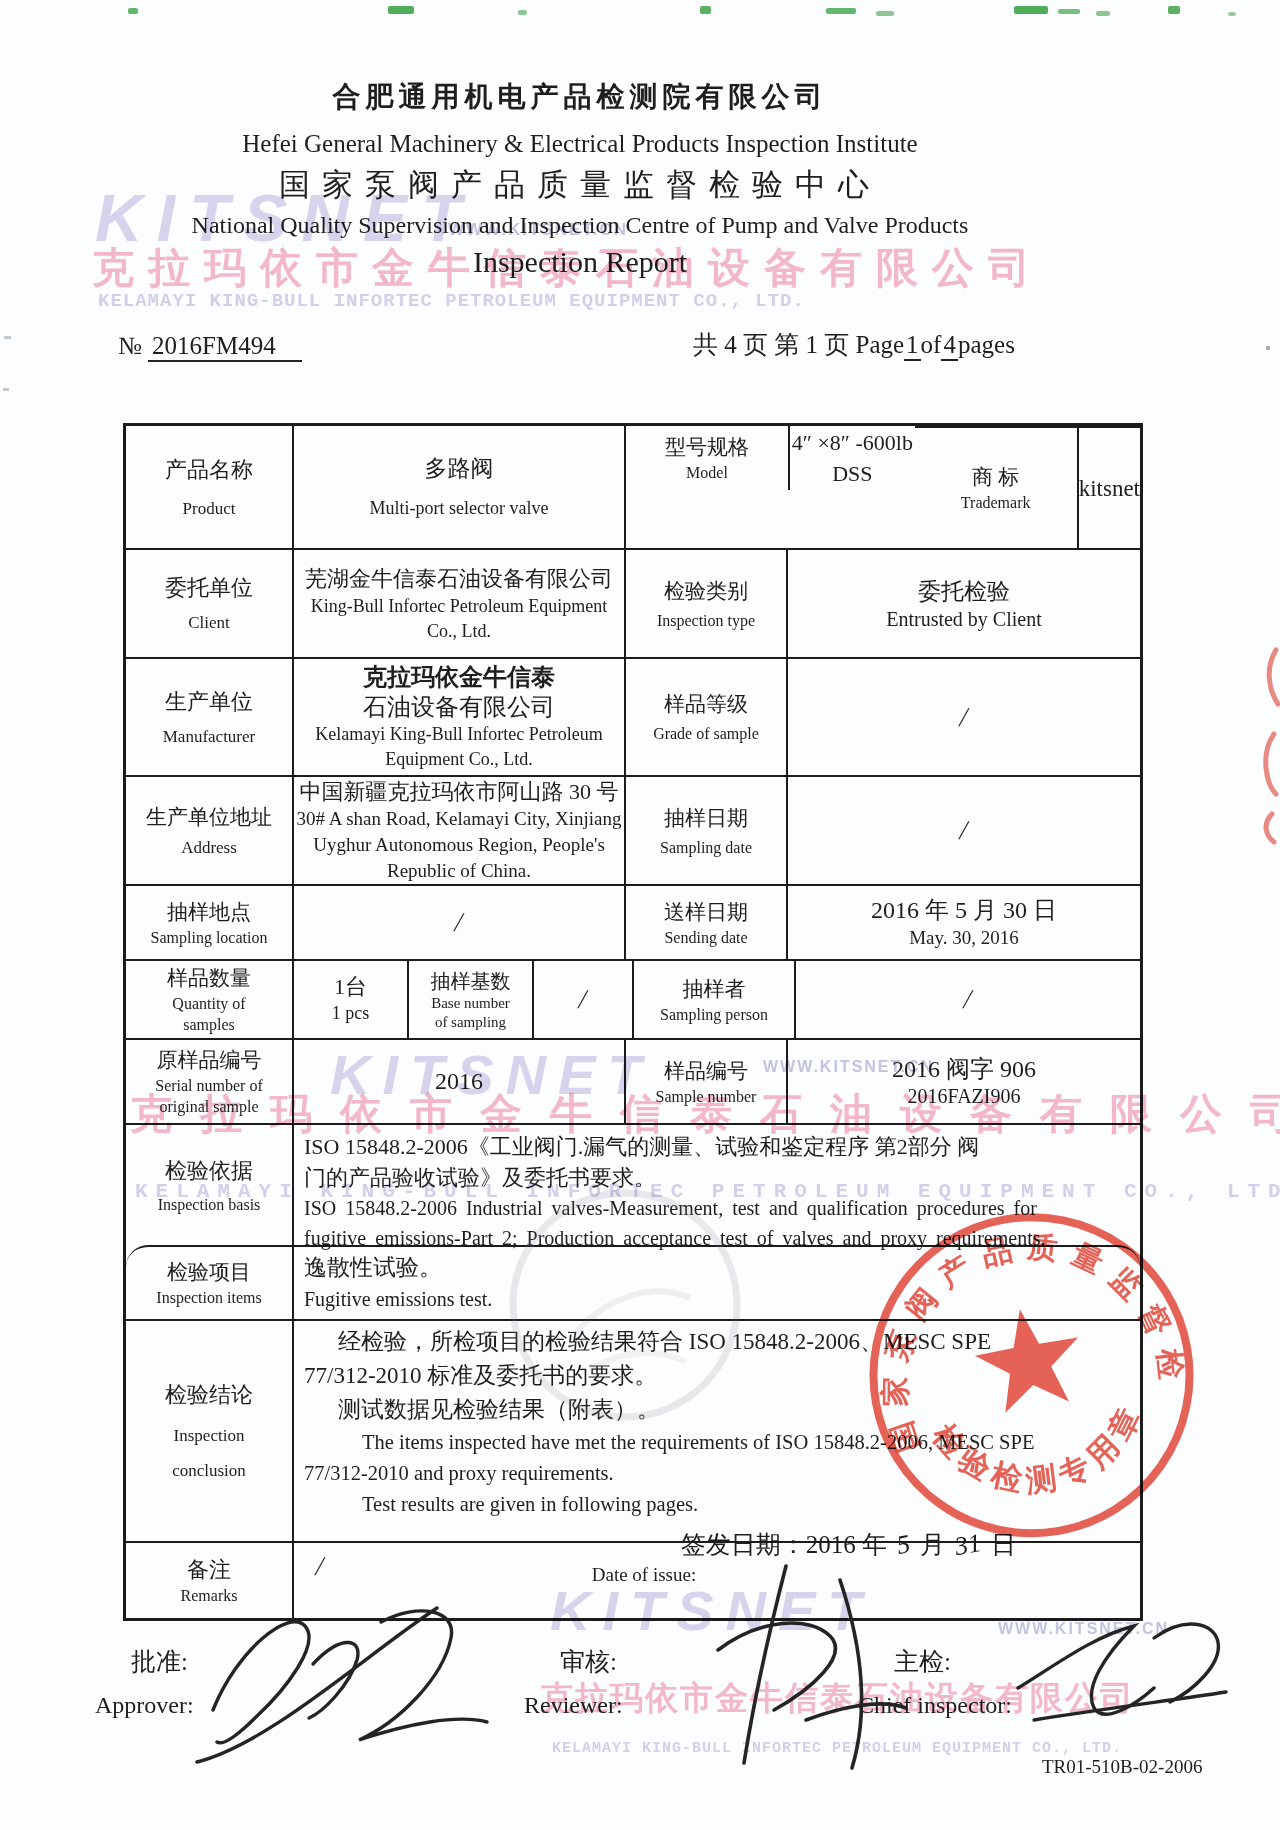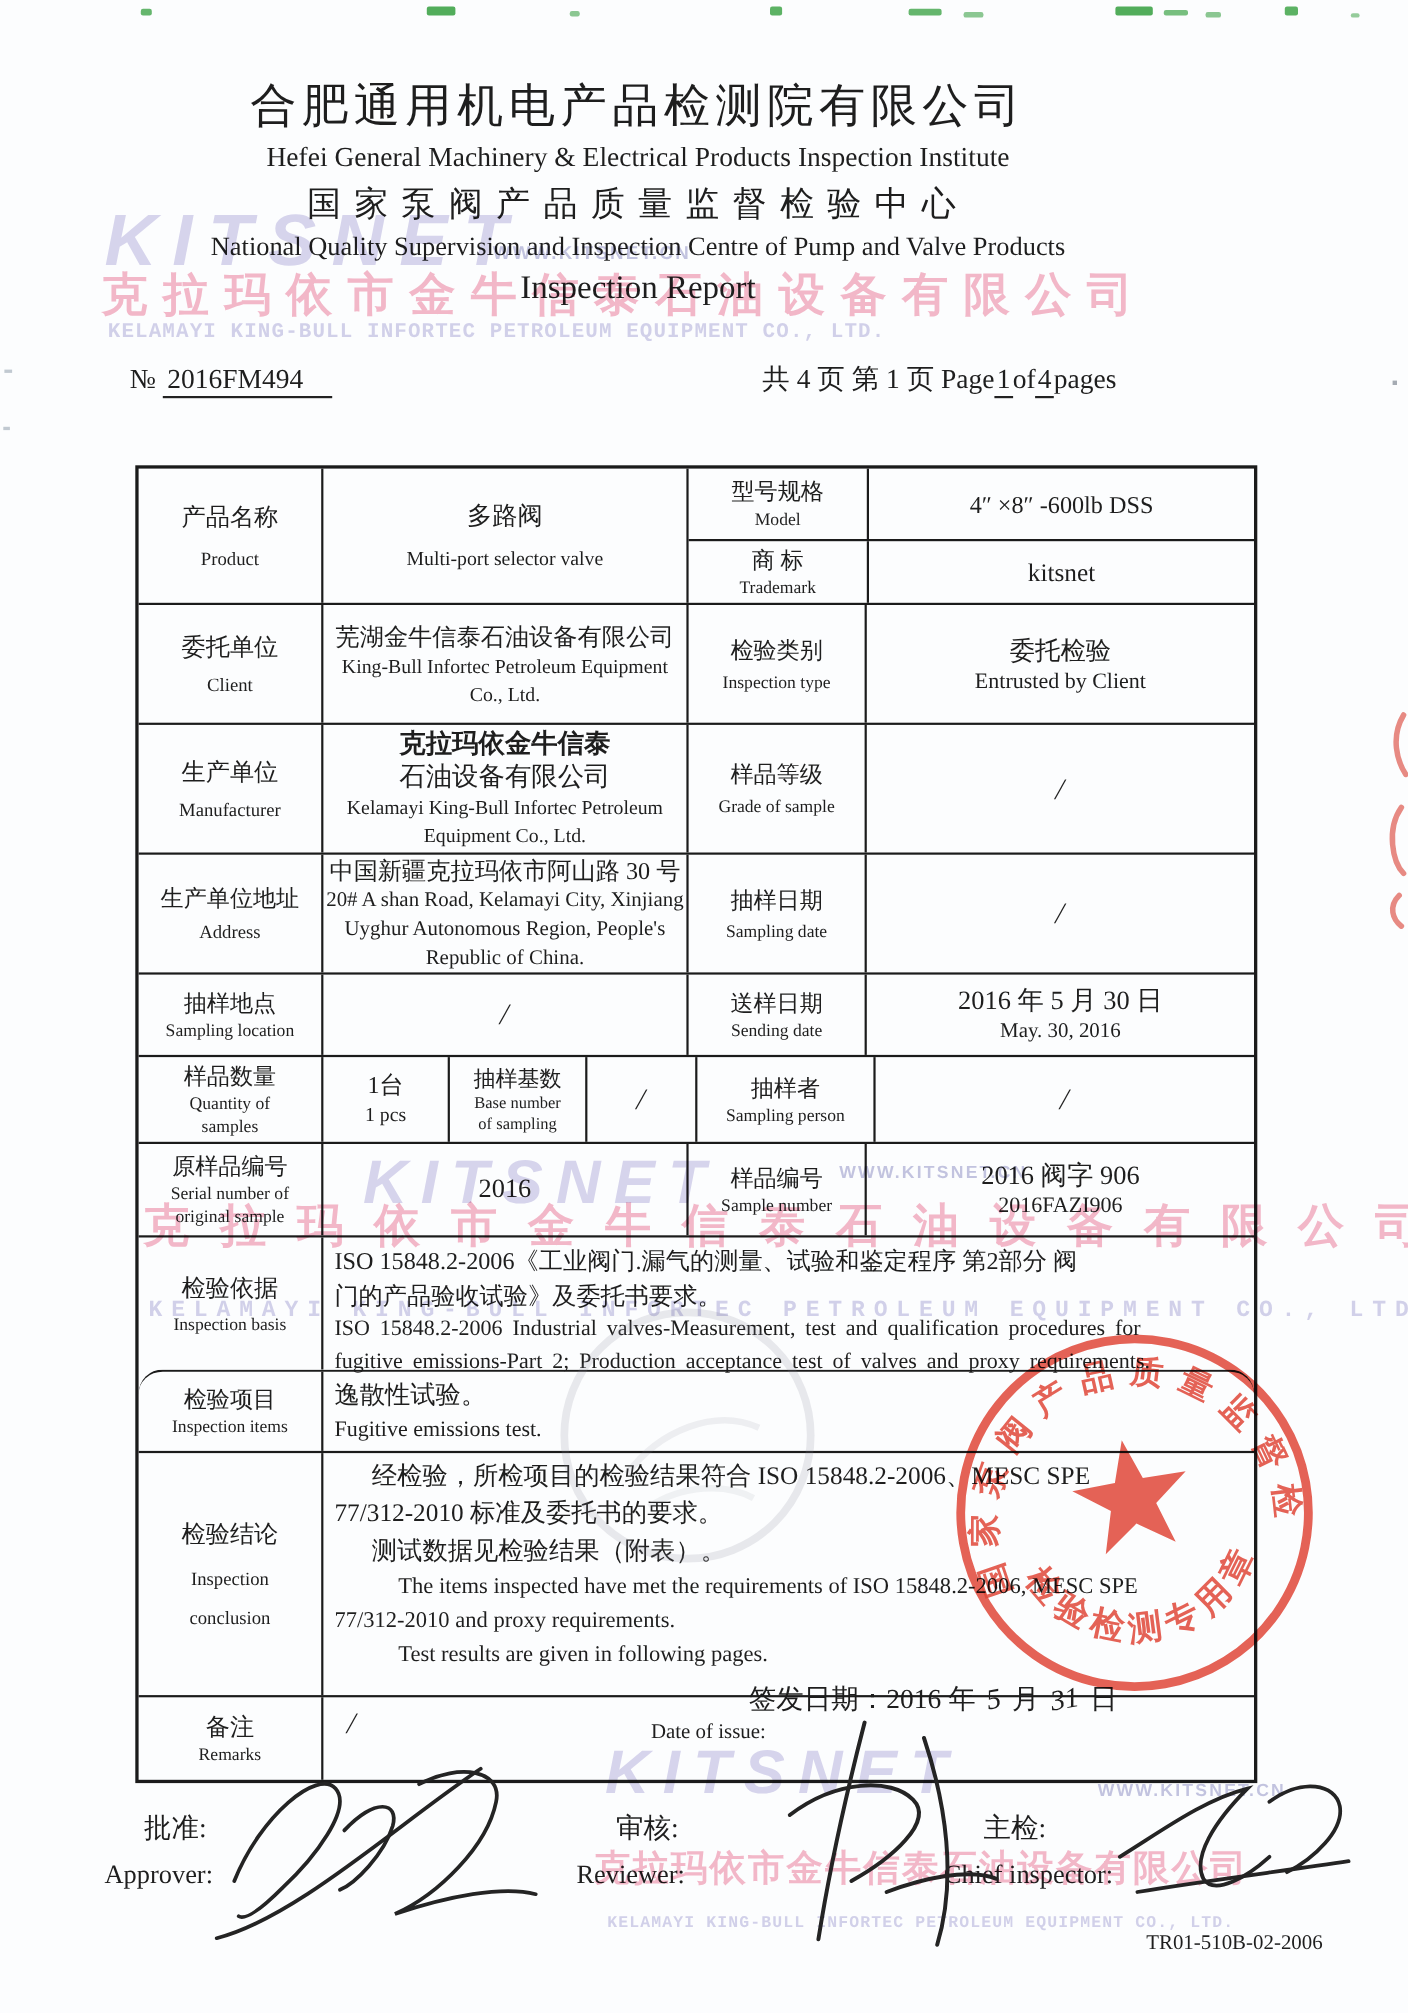--- a/index.html
+++ b/index.html
@@ -1,42 +1,42 @@
 <!DOCTYPE html>
 <html><head>
 <meta charset="utf-8">
 <style>
   html,body{margin:0;padding:0;background:#e8eaec;}
   #page{position:relative;width:1280px;height:1830px;background:#fcfdfe;overflow:hidden;
         font-family:"Liberation Serif","DejaVu Serif",serif;color:#1e1e1e;}
   .abs{position:absolute;}
   
   #header{position:absolute;left:70px;top:68px;width:1020px;text-align:center;}
-  .h-org-cn{font-size:42px;letter-spacing:5px;line-height:58px;font-weight:400;}
+  .h-org-cn{font-size:28px;letter-spacing:5px;line-height:58px;font-weight:700;}
   .h-org-en{font-size:25px;line-height:36px;}
   .h-centre-cn{font-size:31px;letter-spacing:12px;line-height:46px;}
   .h-centre-en{font-size:24px;line-height:34px;}
   .h-report-cn{font-size:37px;letter-spacing:52px;line-height:54px;text-indent:52px;margin-top:2px;}
   .h-report-en{font-size:30px;line-height:40px;}
   .no-line{font-size:25px;}
   .u{border-bottom:2px solid #222;padding:0 4px 1px 4px;}
   .u2{border-bottom:2px solid #222;padding:0 2px 1px 2px;}
   
   #rtable{position:absolute;left:123px;top:423px;width:1014px;border:3px solid #1b1b1b;
           display:flex;flex-direction:column;background:transparent;}
   .trow{display:flex;flex-direction:row;}
   .trow + .trow{border-top:2px solid #1b1b1b;}
   .cell{display:flex;flex-direction:column;align-items:center;justify-content:center;
         text-align:center;box-sizing:border-box;}
   .cell + .cell, .cell + .rsplit, .rsplit2 .cell + .cell{border-left:2px solid #1b1b1b;}
   .c-label{width:166px;flex:none;}
   .c-mid{width:332px;flex:none;}
   .c-k{width:162px;flex:none;}
   .c-v{flex:1;}
-  .rsplit{flex:1;display:flex;flex-direction:column;}
+  .rsplit{flex:1;display:flex;flex-direction:row;}
   .rsplit2{display:flex;flex-direction:row;}
   .rsplit2 + .rsplit2{border-top:2px solid #1b1b1b;}
   .cn{font-size:22px;line-height:30px;}
   .cnl{font-size:21px;line-height:29px;}
   .en{font-size:17px;line-height:23px;}
   .ens{font-size:16px;line-height:21px;}
   .val-cn{font-size:23px;line-height:31px;}
   .val-en{font-size:18px;line-height:25px;}
   .slash{font-size:27px;transform:skewX(-12deg);font-weight:400;}
   .left-cell{align-items:flex-start;text-align:left;padding-left:12px;}
@@ -178,21 +178,21 @@
       </div>
     </div>
 
     <div class="trow" style="height:107px;">
       <div class="cell c-label">
         <div class="cnl">生产单位地址</div>
         <div class="en" style="margin-top:4px;">Address</div>
       </div>
       <div class="cell c-mid">
         <div class="val-cn" style="font-size:22px;line-height:28px;">中国新疆克拉玛依市阿山路 30 号</div>
-        <div class="val-en" style="font-size:19px;line-height:26px;">20# A shan Road, Kelamayi City, Xinjiang</div>
+        <div class="val-en" style="font-size:19px;line-height:26px;">30# A shan Road, Kelamayi City, Xinjiang</div>
         <div class="val-en" style="font-size:19px;line-height:26px;">Uyghur Autonomous Region, People's</div>
         <div class="val-en" style="font-size:19px;line-height:26px;">Republic of China.</div>
       </div>
       <div class="cell c-k">
         <div class="cnl">抽样日期</div>
         <div class="ens" style="margin-top:4px;">Sampling date</div>
       </div>
       <div class="cell c-v">
         <div class="slash">/</div>
       </div>

